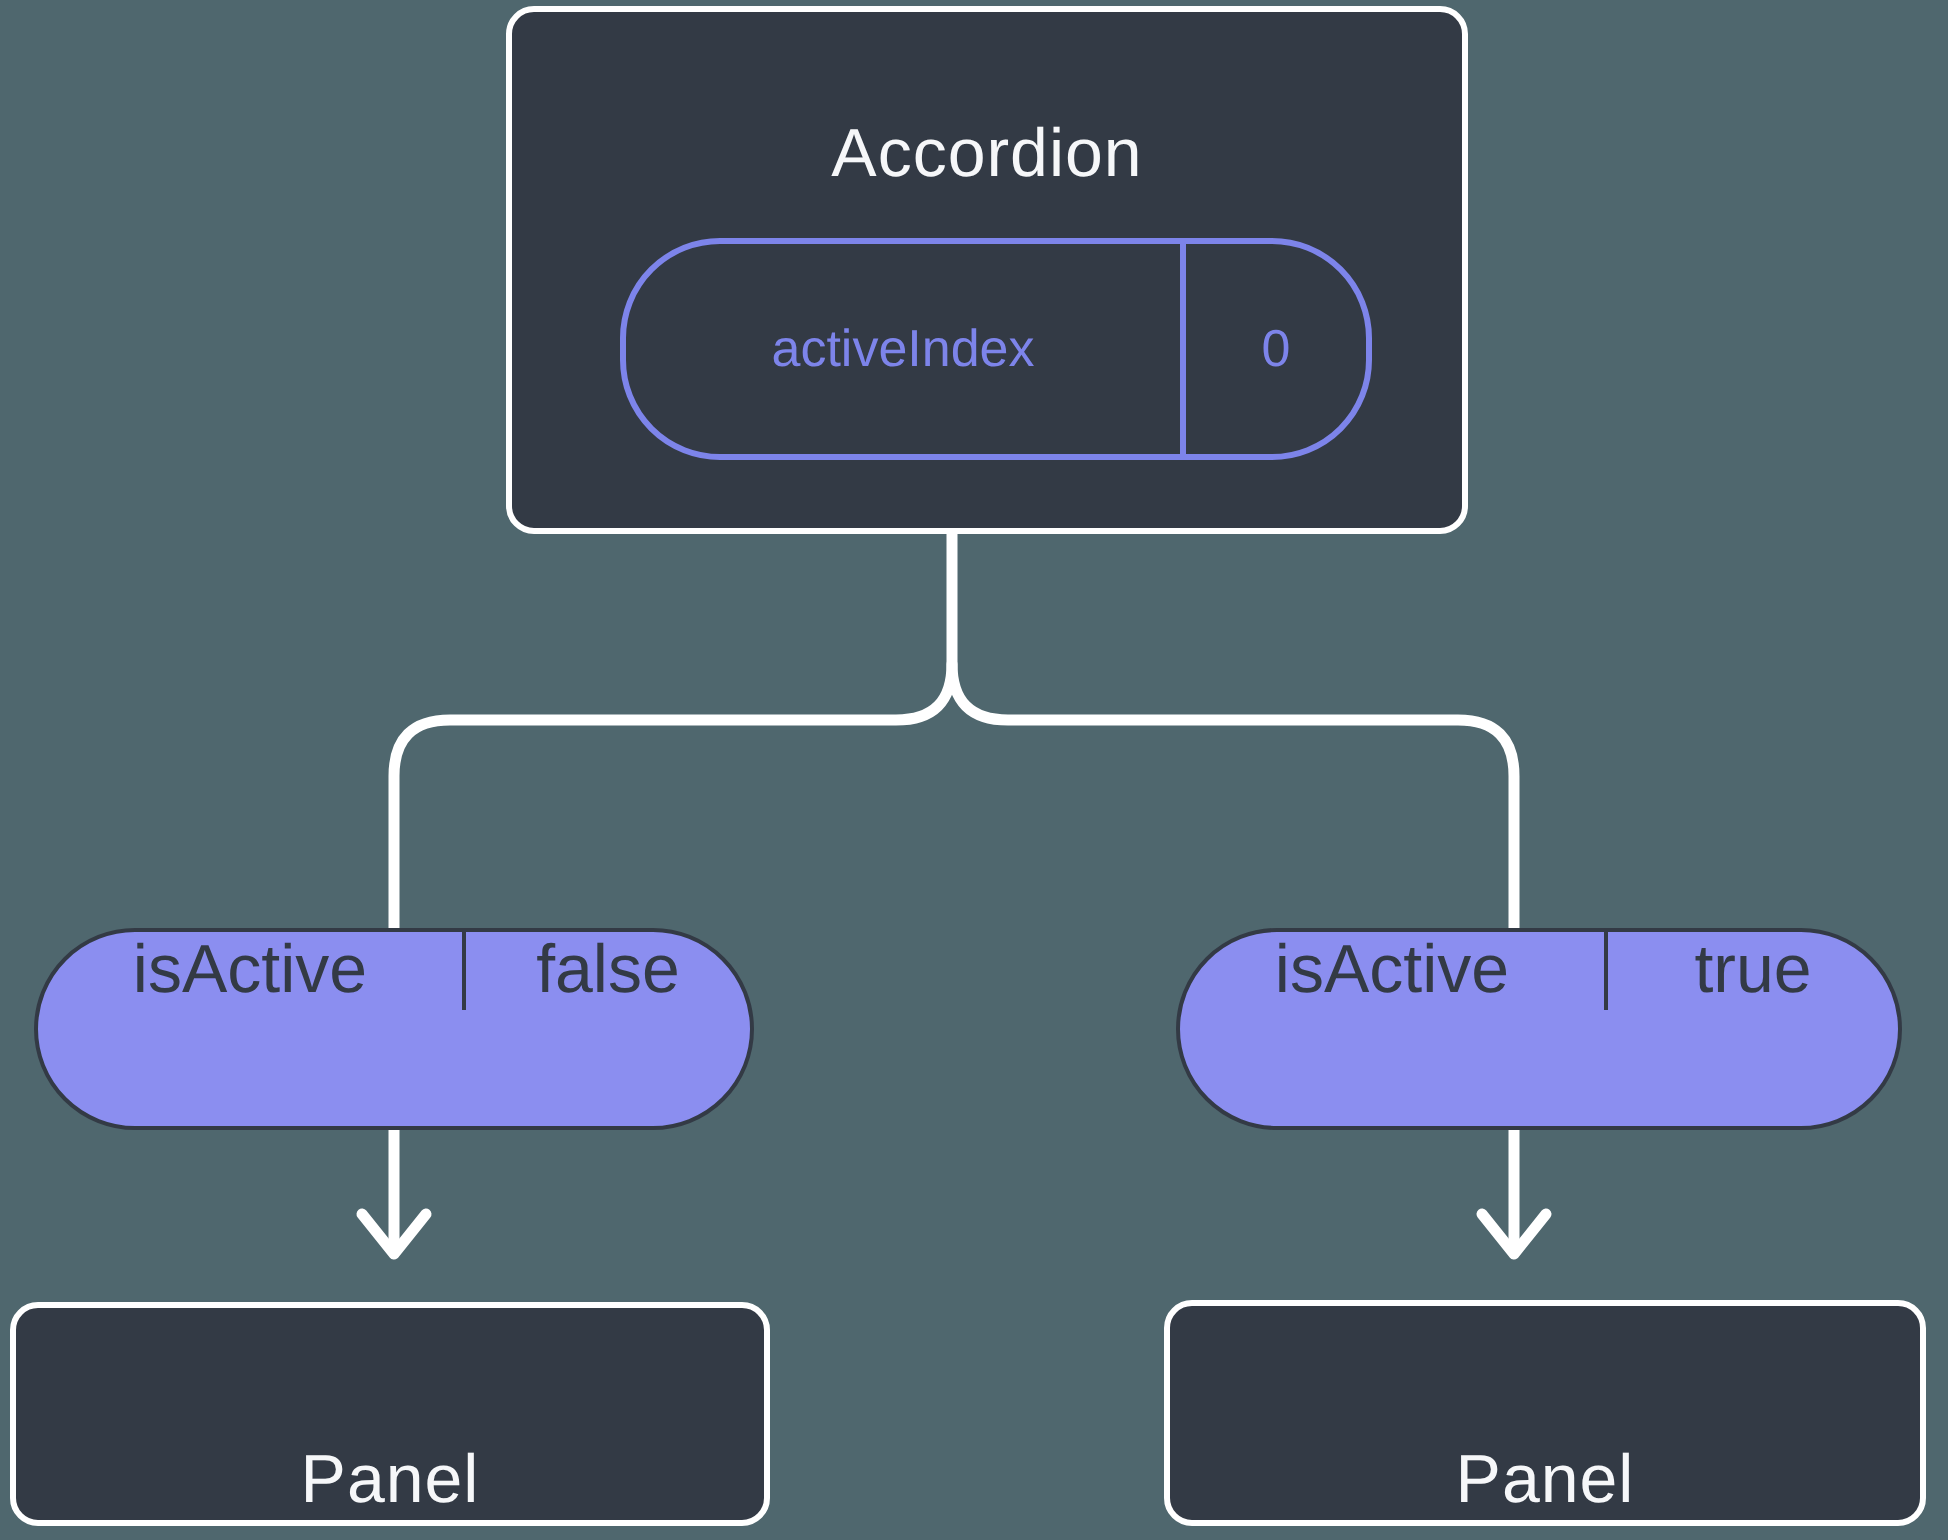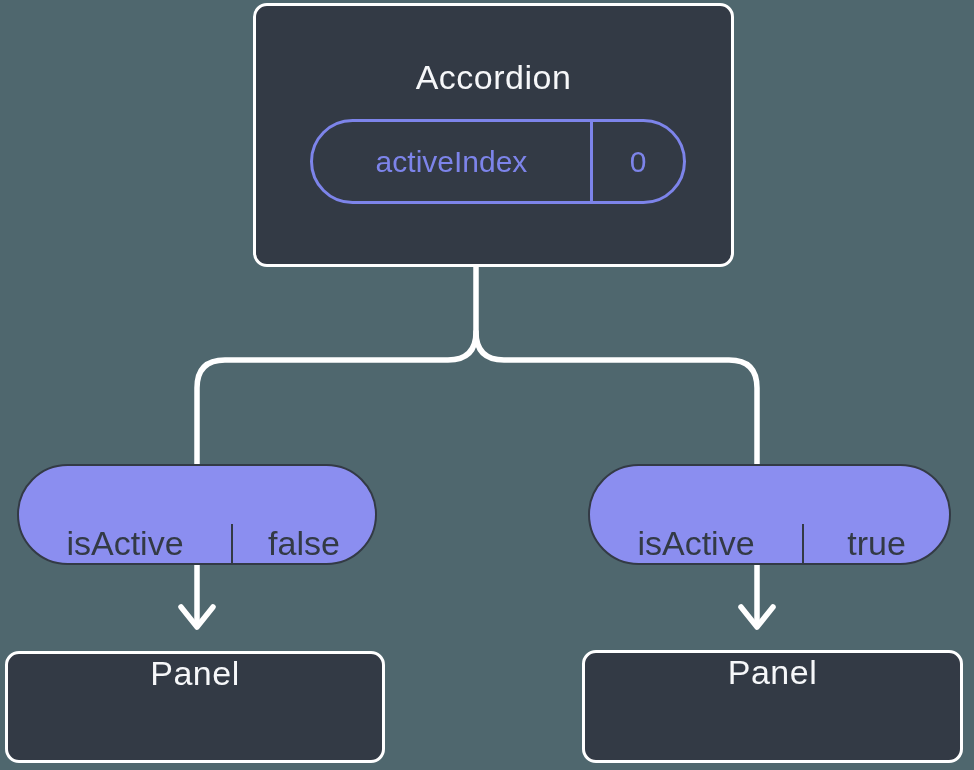--- a/index.html
+++ b/index.html
@@ -54,64 +54,64 @@
     text-align: center;
     font-size: 34px;
     font-weight: 500;
     letter-spacing: 0.5px;
     color: var(--node-text);
   }
 
   .state-pill {
     position: absolute;
     left: 54px; top: 113px;
-    width: 376px; height: 85px;
+    width: 376px; height: 111px;
     border: 3px solid var(--accent-purple);
     border-radius: 50px;
     display: flex;
     align-items: stretch;
     color: var(--accent-purple);
-    font-size: 30px;
+    font-size: 26px;
   }
   .state-pill .cell {
     display: flex;
     align-items: center;
     justify-content: center;
   }
   .state-pill .cell.name { flex: 1 1 auto; }
   .state-pill .cell.value { width: 93px; border-left: 3px solid var(--accent-purple); }
 
   .prop-pill {
     position: absolute;
     height: 101px;
     background: var(--pill-fill);
     border: 2px solid var(--pill-dark-text);
     border-radius: 51px;
     display: flex;
-    align-items: flex-end;
+    align-items: flex-start;
     z-index: 1;
     color: var(--pill-dark-text);
     font-size: 34px;
   }
   .prop-pill .cell {
     display: flex;
     align-items: center;
     justify-content: center;
   }
   .prop-pill .cell.name { border-right: 2.5px solid var(--pill-dark-text); }
   .prop-pill .cell.value { flex: 1 1 auto; }
 
   .prop-left  { left: 17px;  top: 464px; width: 360px; }
   .prop-left  .cell.name { width: 214px; }
   .prop-right { left: 588px; top: 464px; width: 363px; }
   .prop-right .cell.name { width: 214px; }
 
   .panel-node {
     display: flex;
-    align-items: flex-start;
+    align-items: flex-end;
     justify-content: center;
     font-size: 34px;
     font-weight: 500;
     letter-spacing: 0.5px;
   }
   .panel-left  { left: 5px;   top: 651px; width: 380px; height: 112px; }
   .panel-right { left: 582px; top: 650px; width: 381px; height: 113px; }
 </style>
 </head>
 <body>

